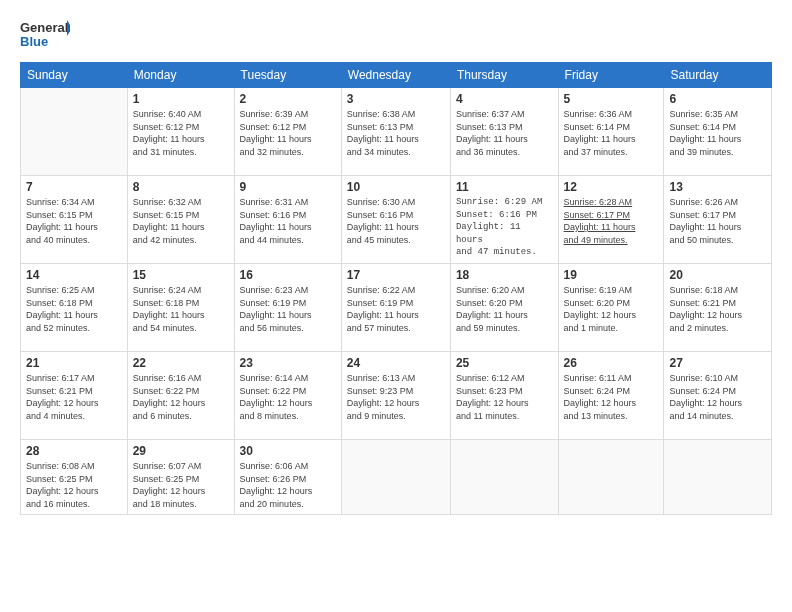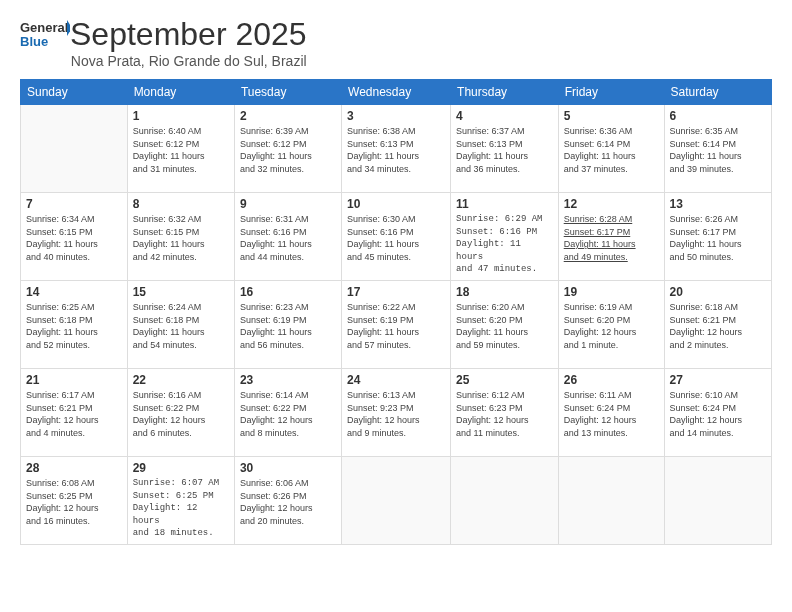--- a/index.html
+++ b/index.html
@@ -86,24 +86,20 @@
 
 <div class="page">
   <div class="header">
     <div class="logo">
   <svg width="50" height="36" viewBox="0 0 50 36">
     <text x="0" y="16" font-size="13" font-weight="bold" font-family="Arial" fill="#333">General</text>
     <text x="0" y="30" font-size="13" font-weight="bold" font-family="Arial" fill="#1a6ab1">Blue</text>
     <polygon points="47,4 52,12 47,20" fill="#1a6ab1"></polygon>
   </svg>
 </div>
-    <div class="title-area">
-      <div class="month-title">September 2025</div>
-      <div class="location">Nova Prata, Rio Grande do Sul, Brazil</div>
-    </div>
   </div>
 
   <table class="calendar">
     <thead>
       <tr>
       <th>Sunday</th>
           <th>Monday</th>
           <th>Tuesday</th>
           <th>Wednesday</th>
           <th>Thursday</th>
@@ -313,21 +309,21 @@
         <tr class="last-row">
           <td>
             <span class="day-number">28</span>
             <div class="day-info" style="white-space: pre-line;">Sunrise: 6:08 AM
 Sunset: 6:25 PM
 Daylight: 12 hours
 and 16 minutes.</div>
           </td>
           <td>
             <span class="day-number">29</span>
-            <div class="day-info" style="white-space: pre-line; font-family: Liberation Mono, monospace;">Sunrise: 6:07 AM
+            <div class="day-info" style="white-space: pre-line;">Sunrise: 6:07 AM
 Sunset: 6:25 PM
 Daylight: 12 hours
 and 18 minutes.</div>
           </td>
           <td>
             <span class="day-number">30</span>
             <div class="day-info" style="white-space: pre-line;">Sunrise: 6:06 AM
 Sunset: 6:26 PM
 Daylight: 12 hours
 and 20 minutes.</div>

